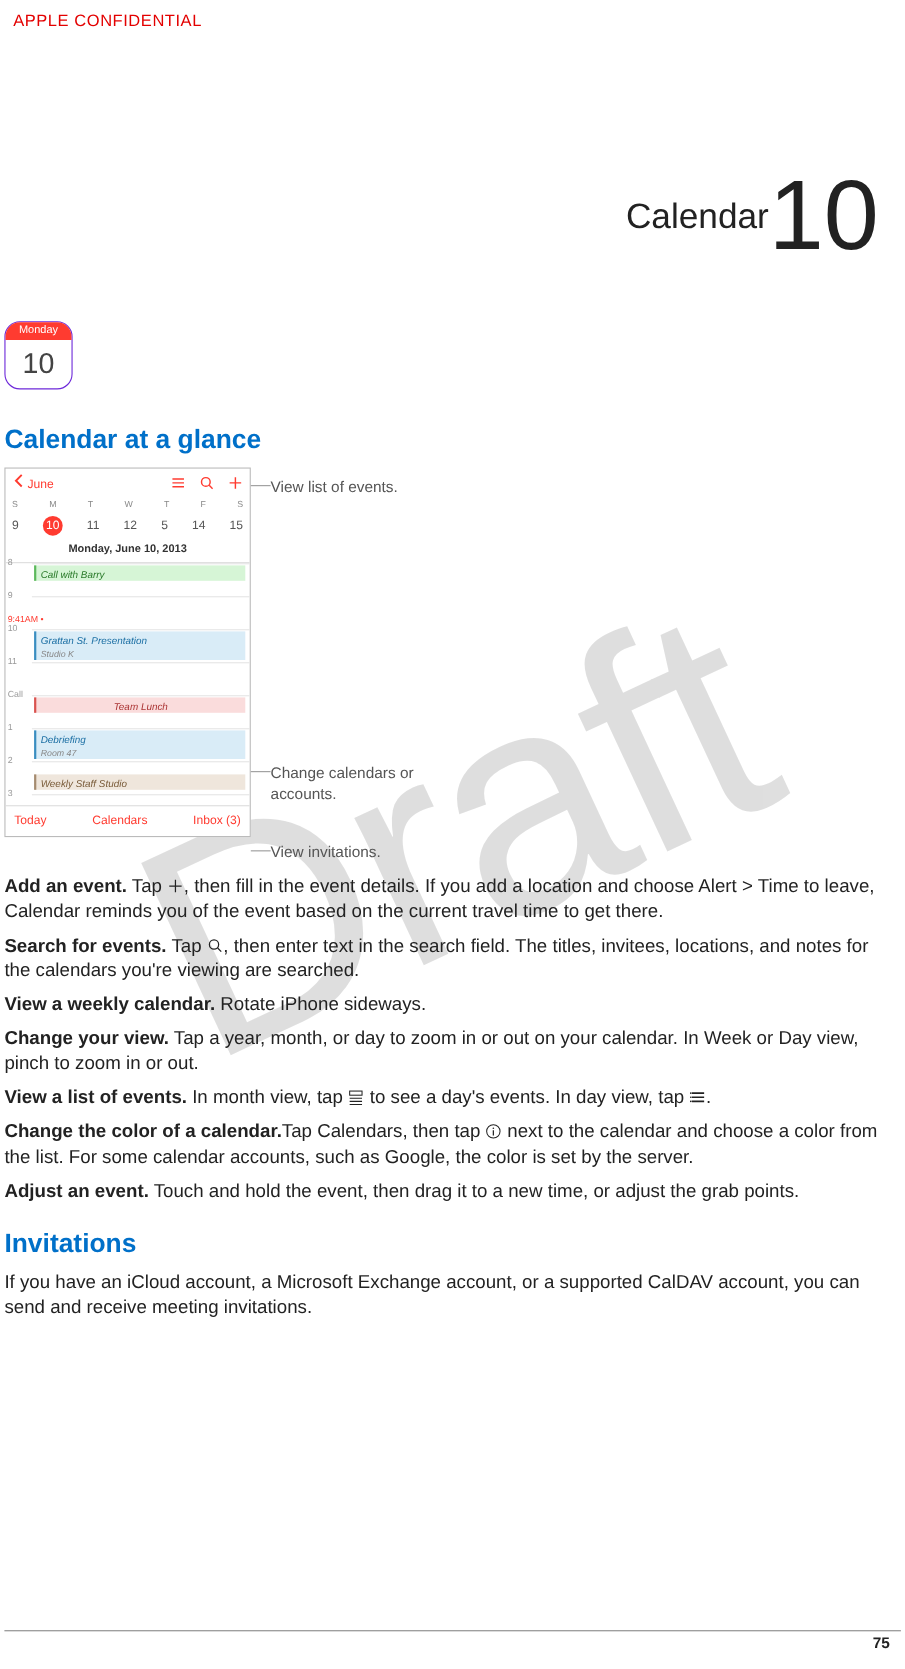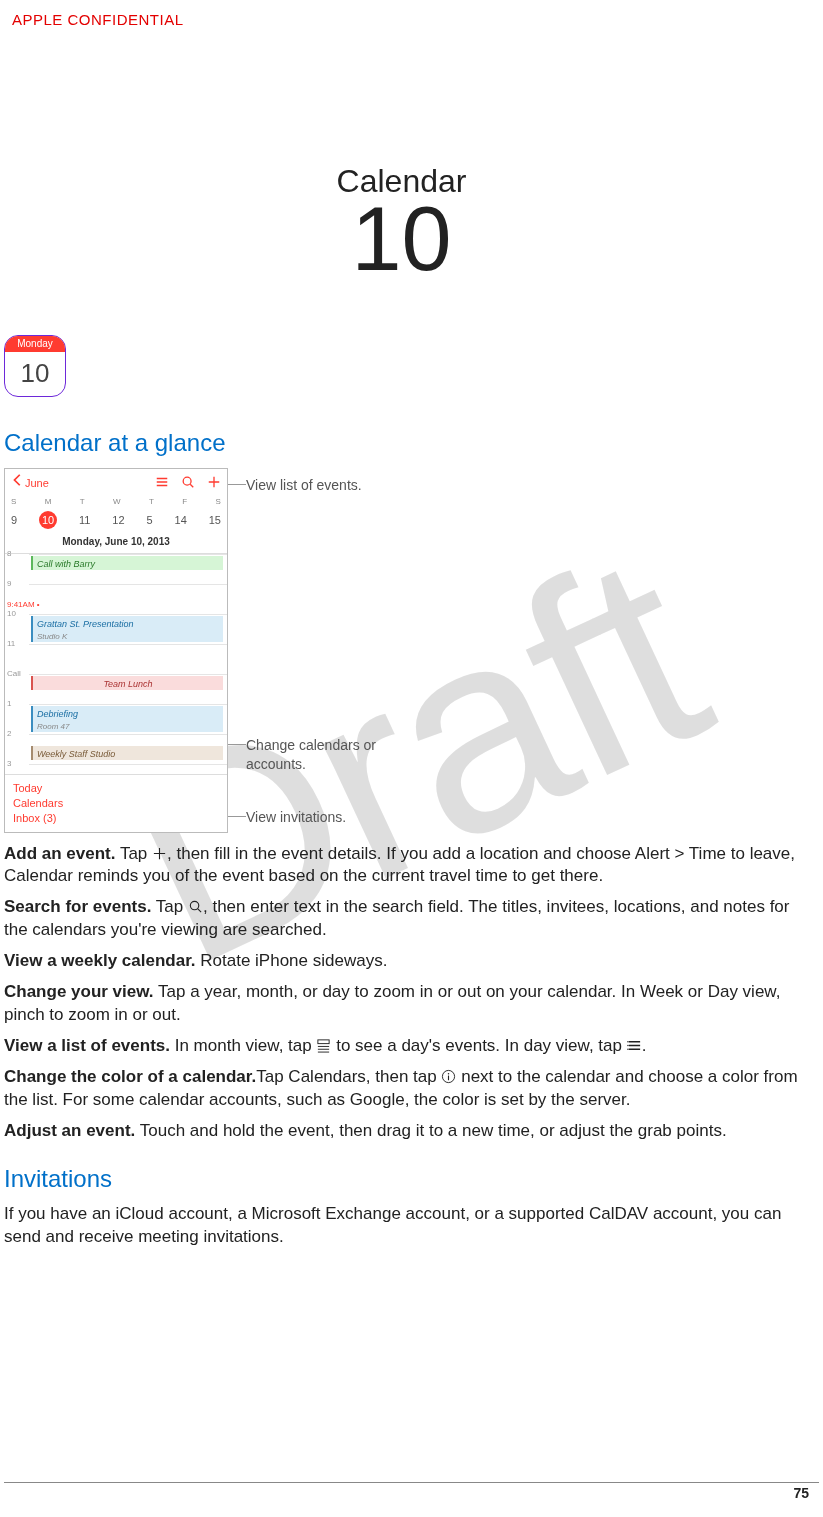--- a/index.html
+++ b/index.html
@@ -37,21 +37,20 @@
     font-size: 15px;
     letter-spacing: 0.5px;
     margin-left: 8px;
   }
   .chapter-row {
     display: flex;
     justify-content: flex-end;
     align-items: center;
     margin-top: 130px;
     margin-bottom: 60px;
-    flex-direction: column;
   }
   .chapter-title {
     font-size: 32px;
     font-weight: 400;
     color: #222;
   }
   .chapter-number {
     font-size: 90px;
     font-weight: 300;
     color: #222;
@@ -79,21 +78,21 @@
   .app-icon .daynum {
     color: #444;
     font-size: 26px;
     text-align: center;
     margin-top: 4px;
     font-weight: 300;
   }
   .section-heading {
     color: #0070c9;
     font-size: 24px;
-    font-weight: 400;
+    font-weight: 700;
     margin-bottom: 8px;
   }
   .figure-area {
     display: flex;
     align-items: flex-start;
     margin-bottom: 10px;
   }
   .phone {
     width: 222px;
     border: 1px solid #bbb;
@@ -192,21 +191,20 @@
   .phone .e-red   { background:#fadcdc; border-color:#d9534f; color:#a33;text-align:center;}
   .phone .e-blue2 { background:#d9ecf7; border-color:#3a8dc0;}
   .phone .e-brown { background:#efe6dc; border-color:#a58b6f; color:#7a5c3a;}
   .phone .bottombar {
     display: flex;
     justify-content: space-between;
     padding: 6px 8px;
     font-size: 11px;
     color: #ff3b30;
     border-top: 1px solid #ddd;
-    flex-direction: column;
   }
   .callouts {
     margin-left: 18px;
     font-size: 14px;
     color: #555;
     position: relative;
     height: 360px;
   }
   .callout {
     position: absolute;

